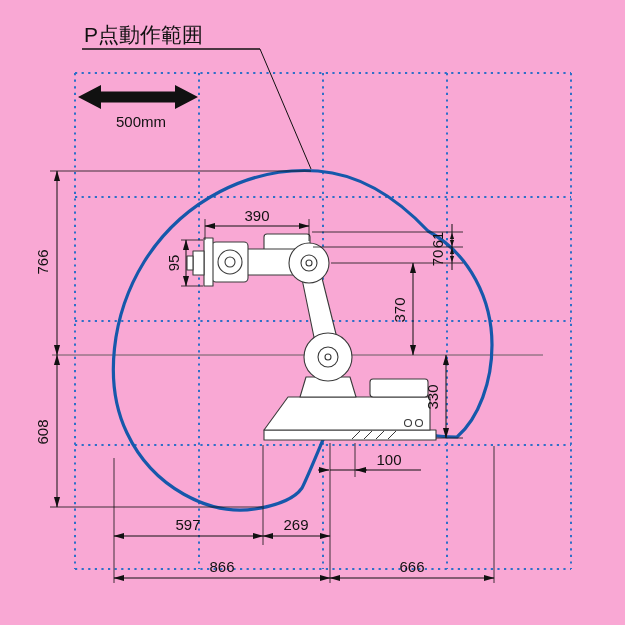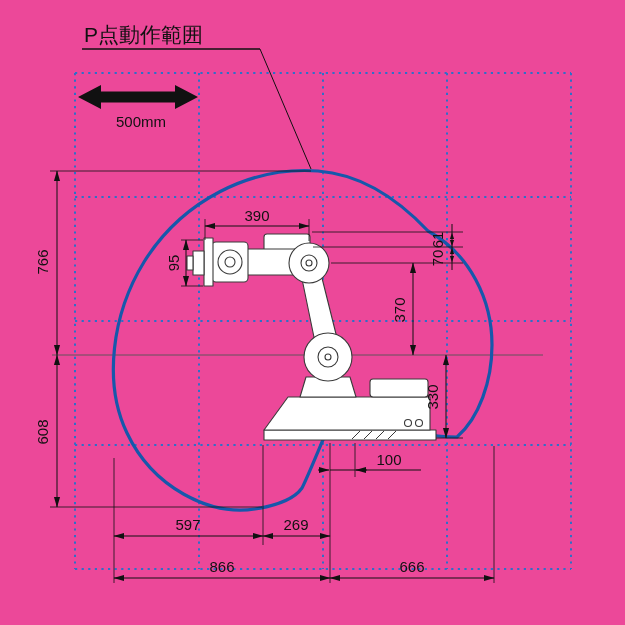--- a/index.html
+++ b/index.html
@@ -1,17 +1,17 @@
 <!DOCTYPE html>
 <html style="--range-curve: #1658ab; --grid: #2e6fc8; --drawing: #3a3a3a; --dimension: #111111;"><head>
 <meta charset="utf-8">
 <style>
   html,body{margin:0;padding:0;background:#ffffff;width:625px;height:625px;
     font-family:"Liberation Sans",sans-serif;}
-  .stage{position:relative;width:625px;height:625px;background:#ec4899;overflow:hidden;}
+  .stage{position:relative;width:625px;height:625px;background:#f9a8d4;overflow:hidden;}
   svg text{font-family:"Liberation Sans",sans-serif;fill:#111;}
   .grid-line{stroke:var(--grid,#2e6fc8);stroke-width:2;stroke-dasharray:2.2 4.4;fill:none;}
   .range-curve{stroke:var(--range-curve,#1658ab);stroke-width:3.2;fill:none;stroke-linejoin:round;}
   .robot-shape{stroke:var(--drawing,#3a3a3a);stroke-width:1.1;fill:#ffffff;stroke-linejoin:round;}
   .robot-line{stroke:var(--drawing,#3a3a3a);stroke-width:1;fill:none;}
   .dim-line{stroke:var(--dimension,#111111);stroke-width:1;fill:none;}
   .ext-line{stroke:var(--dimension,#111111);stroke-width:0.8;fill:none;}
   .axis-line{stroke:#555;stroke-width:0.9;fill:none;}
   .dim-text{font-size:15px;fill:#111;}
   .title-text{font-size:21px;fill:#111;}

